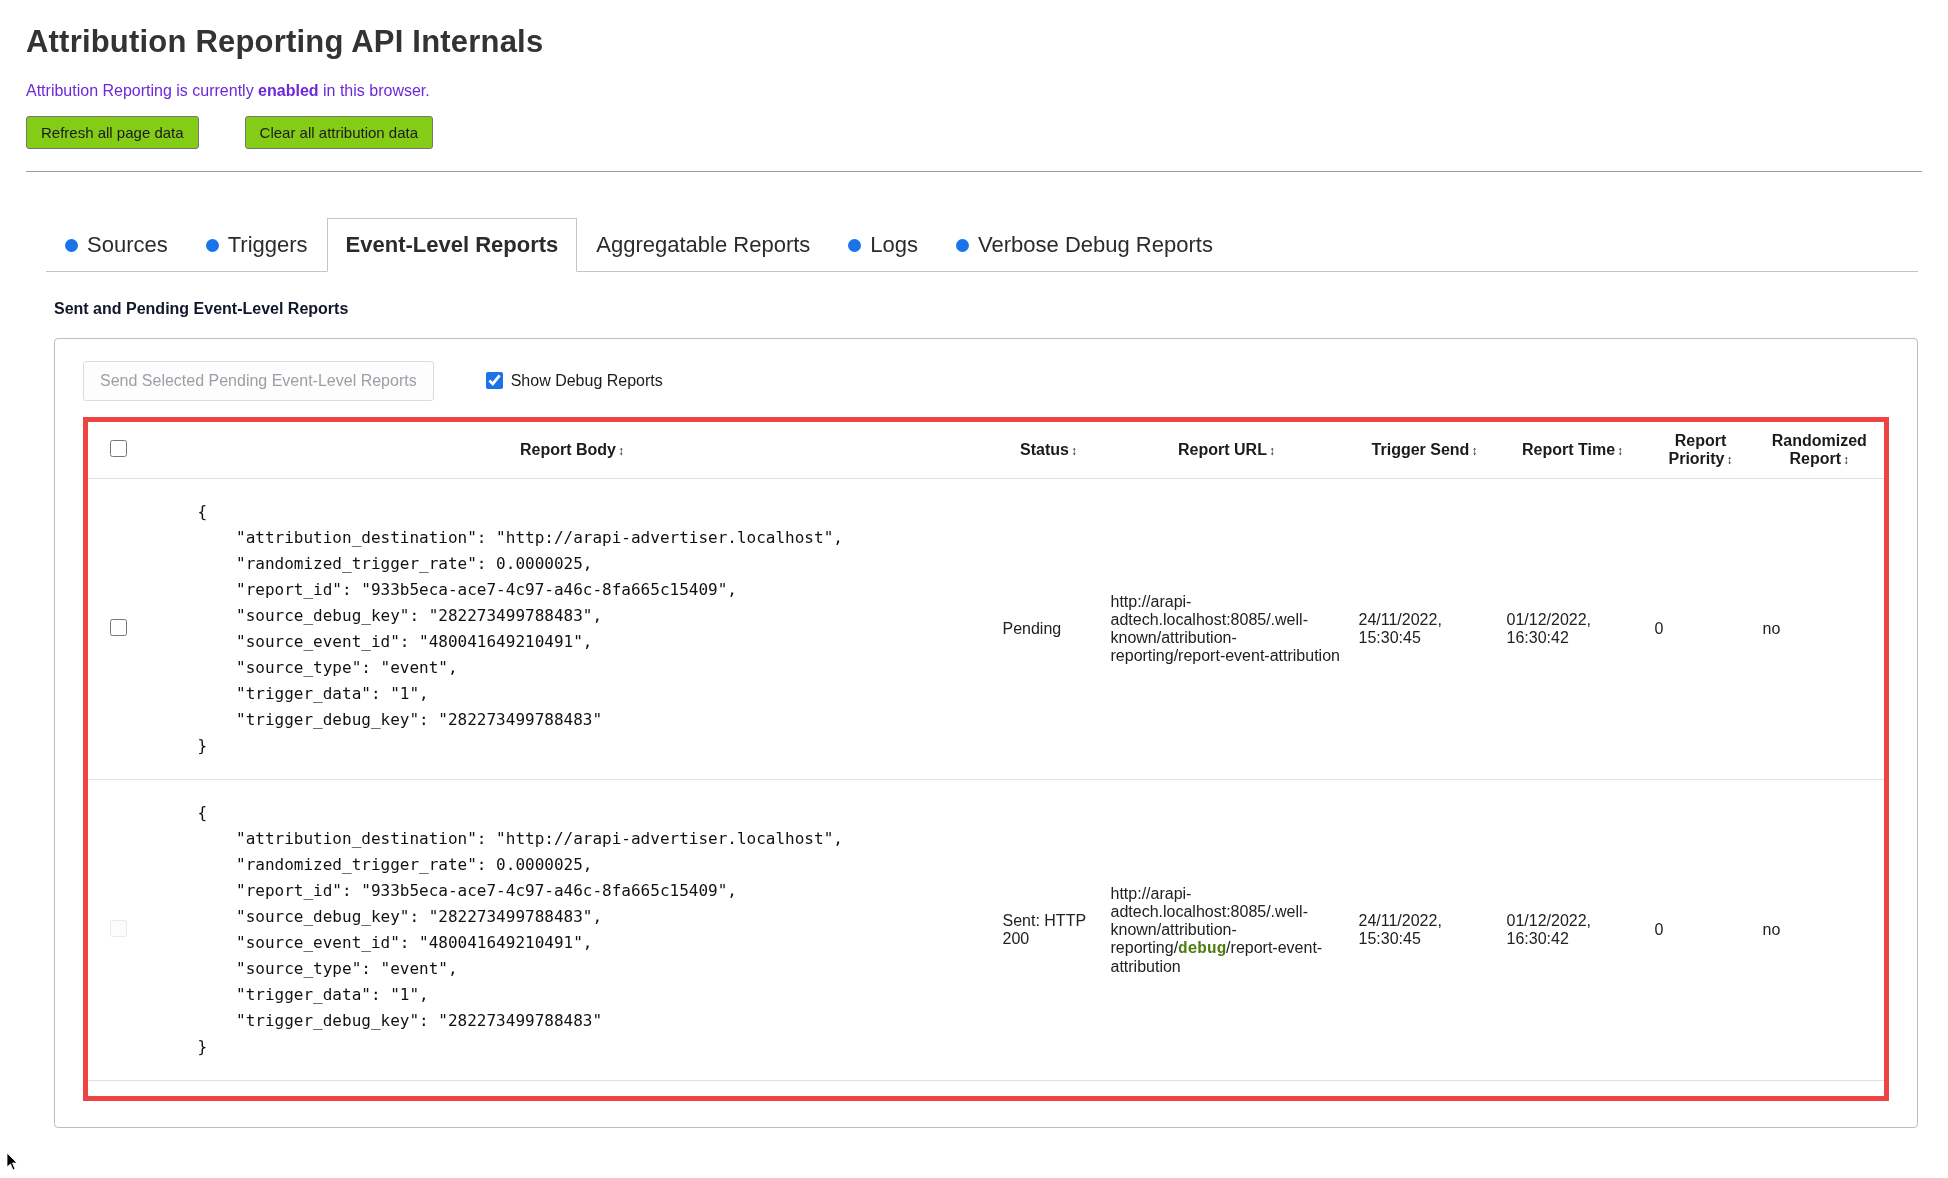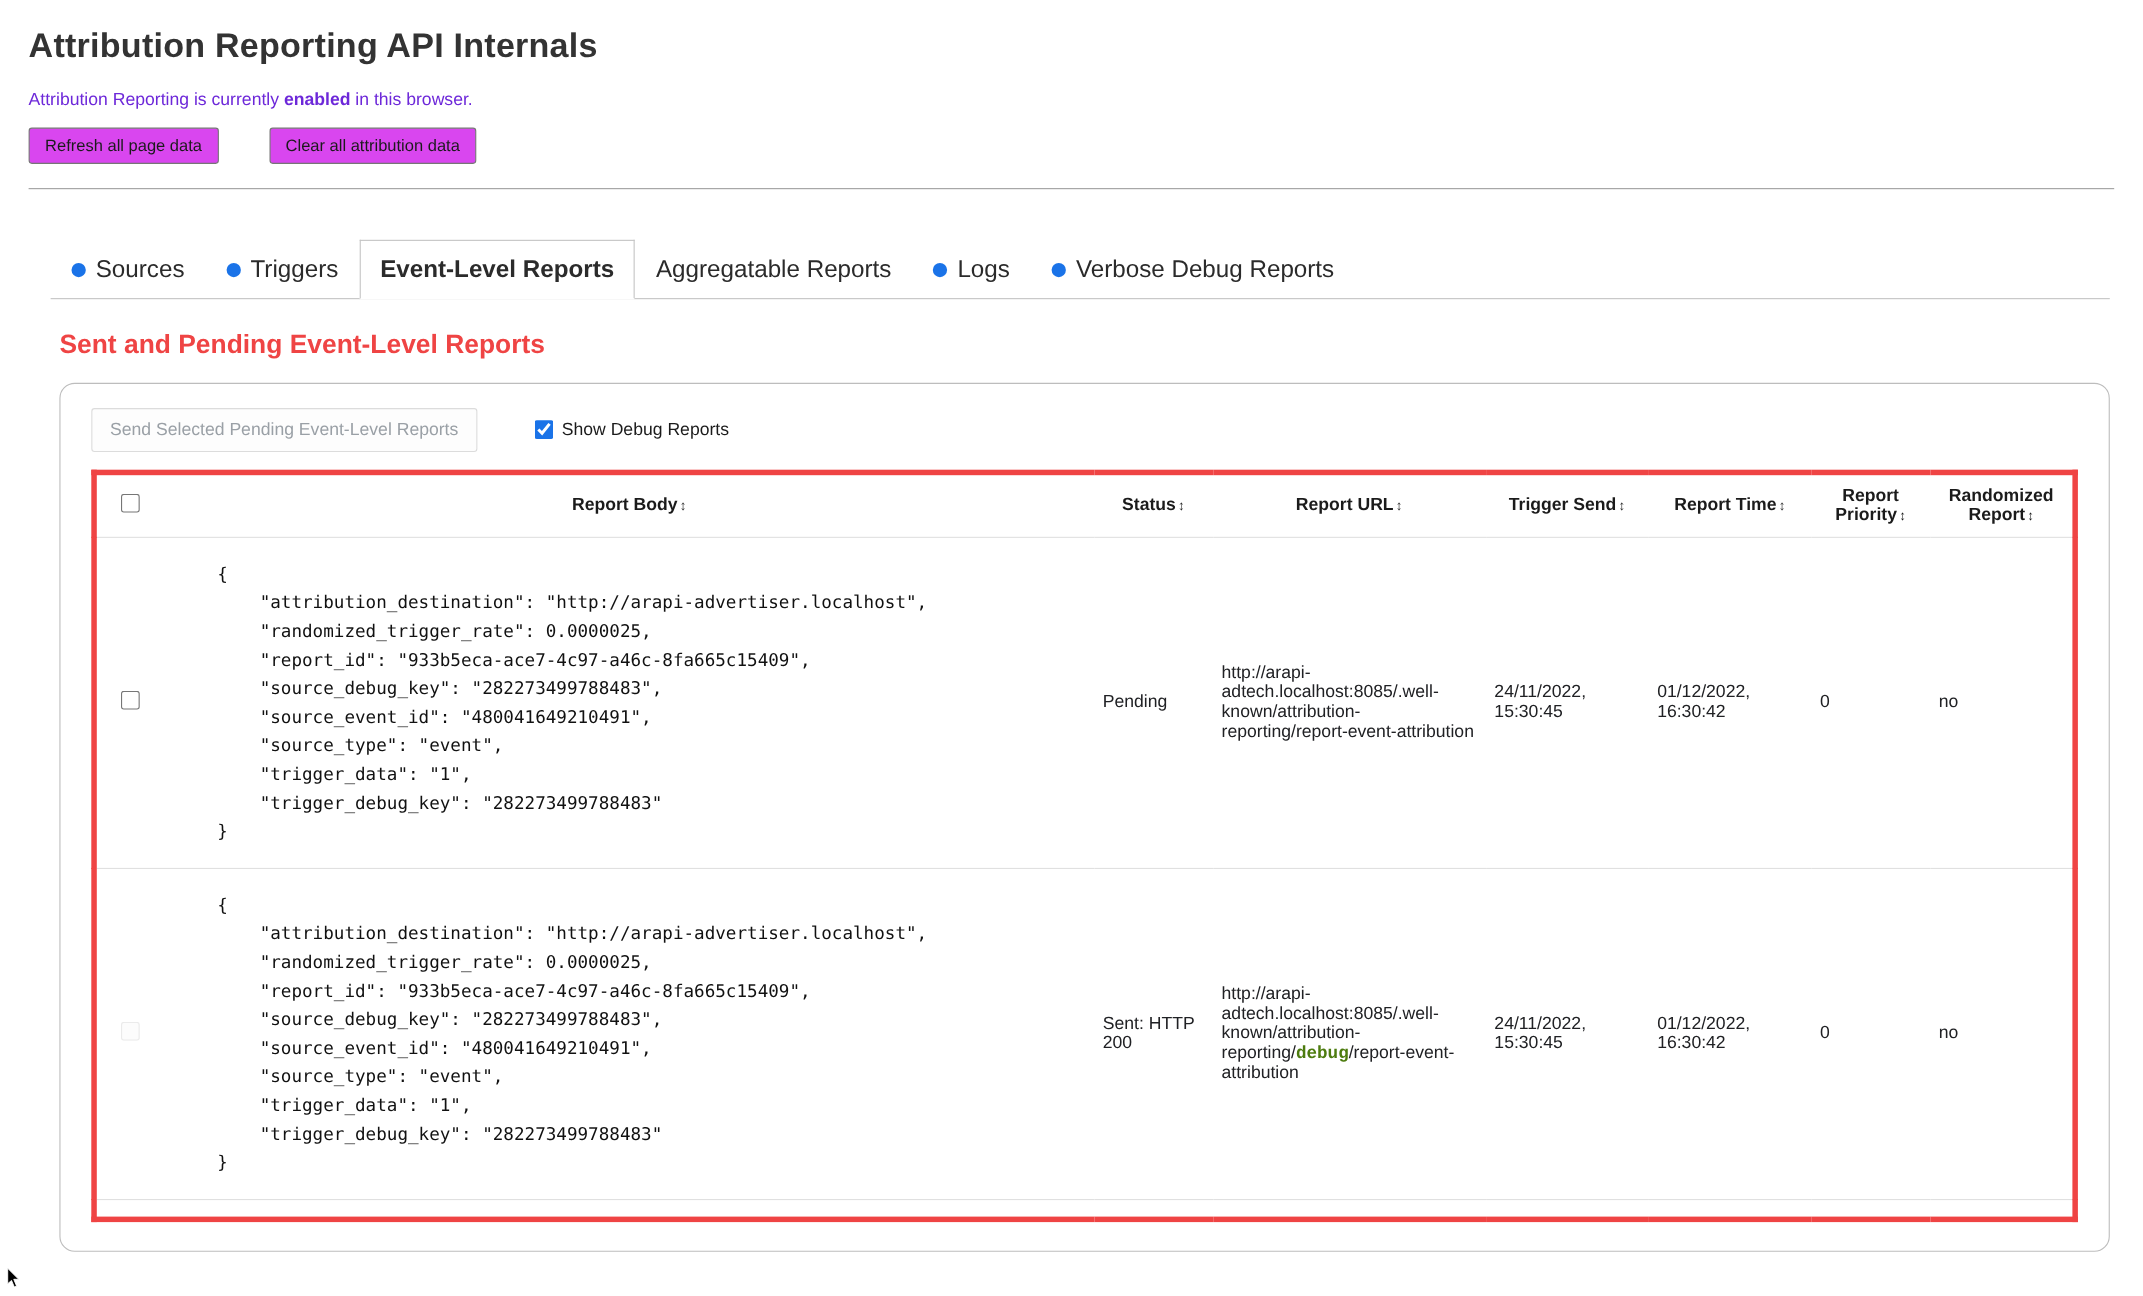--- a/index.html
+++ b/index.html
@@ -11,21 +11,21 @@
   .page { padding:10px 26px 0 26px; }
 
   h1.page-title { font-size:31px; font-weight:bold; color:#333; margin:14px 0 22px 0; letter-spacing:0.2px; }
 
   .status-line { margin:0 0 16px 0; font-size:16px; color:#6d28d9; }
   .status-line strong { font-weight:bold; }
 
   .top-buttons { display:flex; gap:46px; margin-bottom:22px; }
   .btn {
     font-family:"Liberation Sans", sans-serif; font-size:15px; color:#1b1b1b;
-    background:#d946ef; border:1px solid #767676; border-radius:3px;
+    background:#84cc16; border:1px solid #767676; border-radius:3px;
     padding:7px 14px; cursor:pointer;
   }
 
   hr.divider { border:none; border-top:1px solid #9e9e9e; margin:4px 0 0 0; }
 
   .tab-strip {
     display:flex; align-items:flex-end; margin:46px 4px 0 20px;
     border-bottom:1px solid #c4c4c4;
   }
   .tab {
@@ -33,24 +33,24 @@
     padding:13px 18px; font-size:22px; color:#2b2b2b; cursor:pointer;
     border:1px solid transparent; margin-bottom:-1px; white-space:nowrap;
   }
   .tab.active {
     font-weight:bold; background:#fff;
     border:1px solid #c4c4c4; border-bottom:1px solid #fff;
   }
   .dot { width:13px; height:13px; border-radius:50%; background:#1a73e8; flex:0 0 auto; }
 
   .tab-content { margin:0 4px 0 28px; }
-  h2.section-heading { font-size:24px; font-weight:bold; color:#ef4444; margin:28px 0 20px 0; }
+  h2.section-heading { font-size:16px; font-weight:bold; color:#0f172a; margin:28px 0 20px 0; }
 
   .panel {
-    border:1px solid #bdbdbd; border-radius:14px;
+    border:1px solid #bdbdbd; border-radius:4px;
     padding:22px 28px 26px 28px; margin-bottom:14px; background:#fff;
   }
 
   .controls { display:flex; align-items:center; gap:52px; margin-bottom:16px; }
   .send-btn {
     font-family:"Liberation Sans", sans-serif; font-size:16px; color:#9aa0a6;
     background:#fdfdfd; border:1px solid #dcdcdc; border-radius:3px;
     padding:10px 16px;
   }
   .debug-label { display:flex; align-items:flex-start; gap:8px; font-size:16px; color:#1b1b1b; cursor:pointer; }

